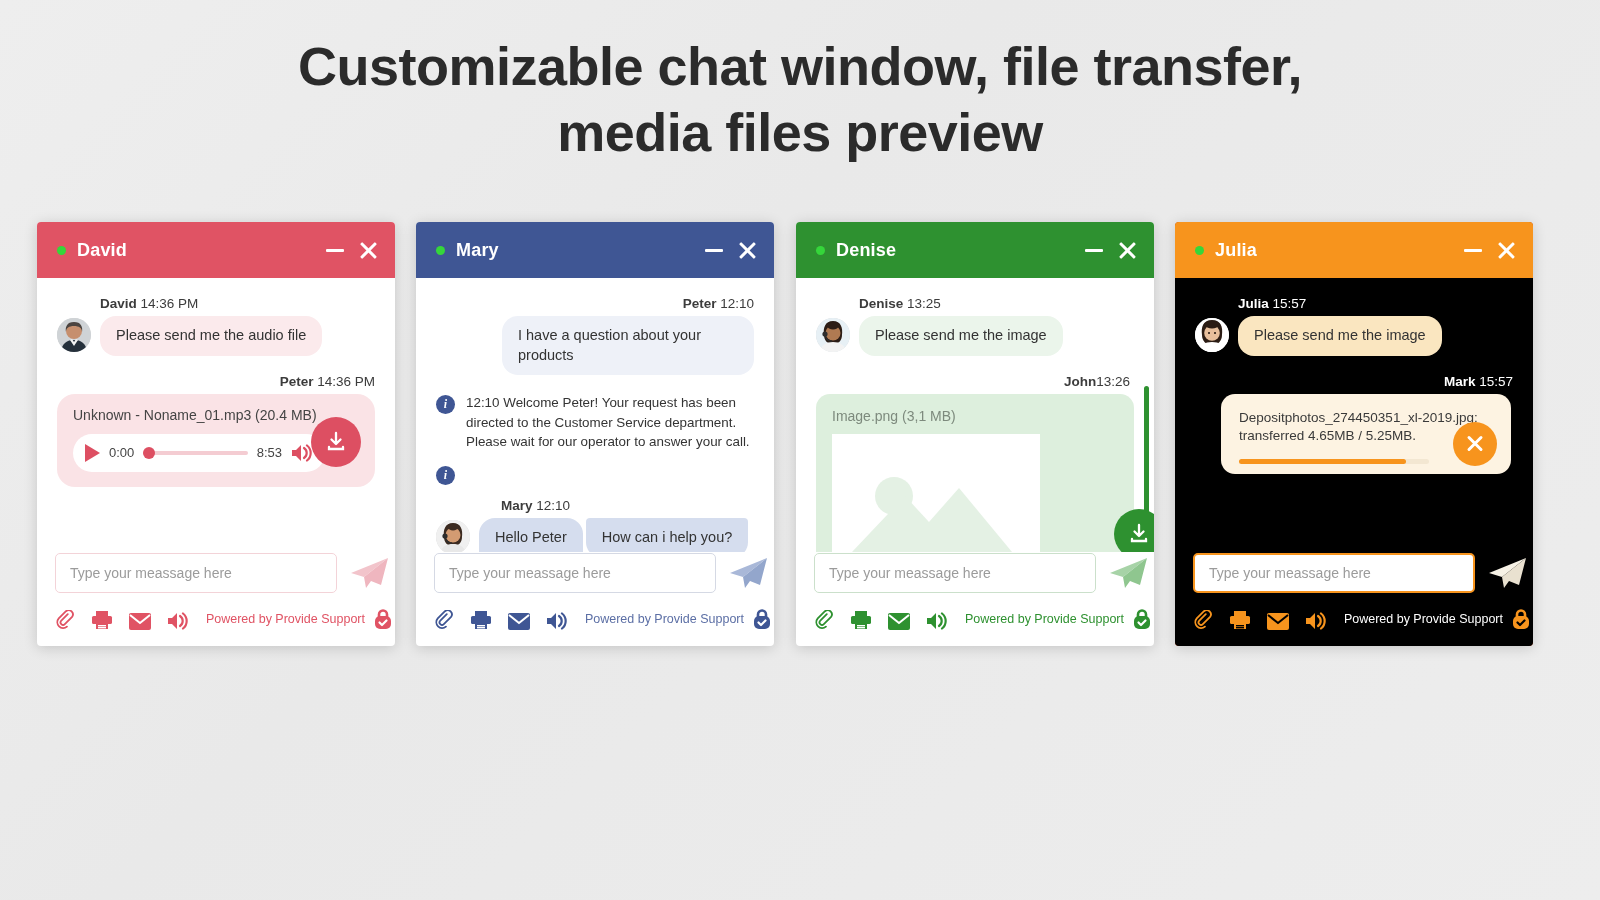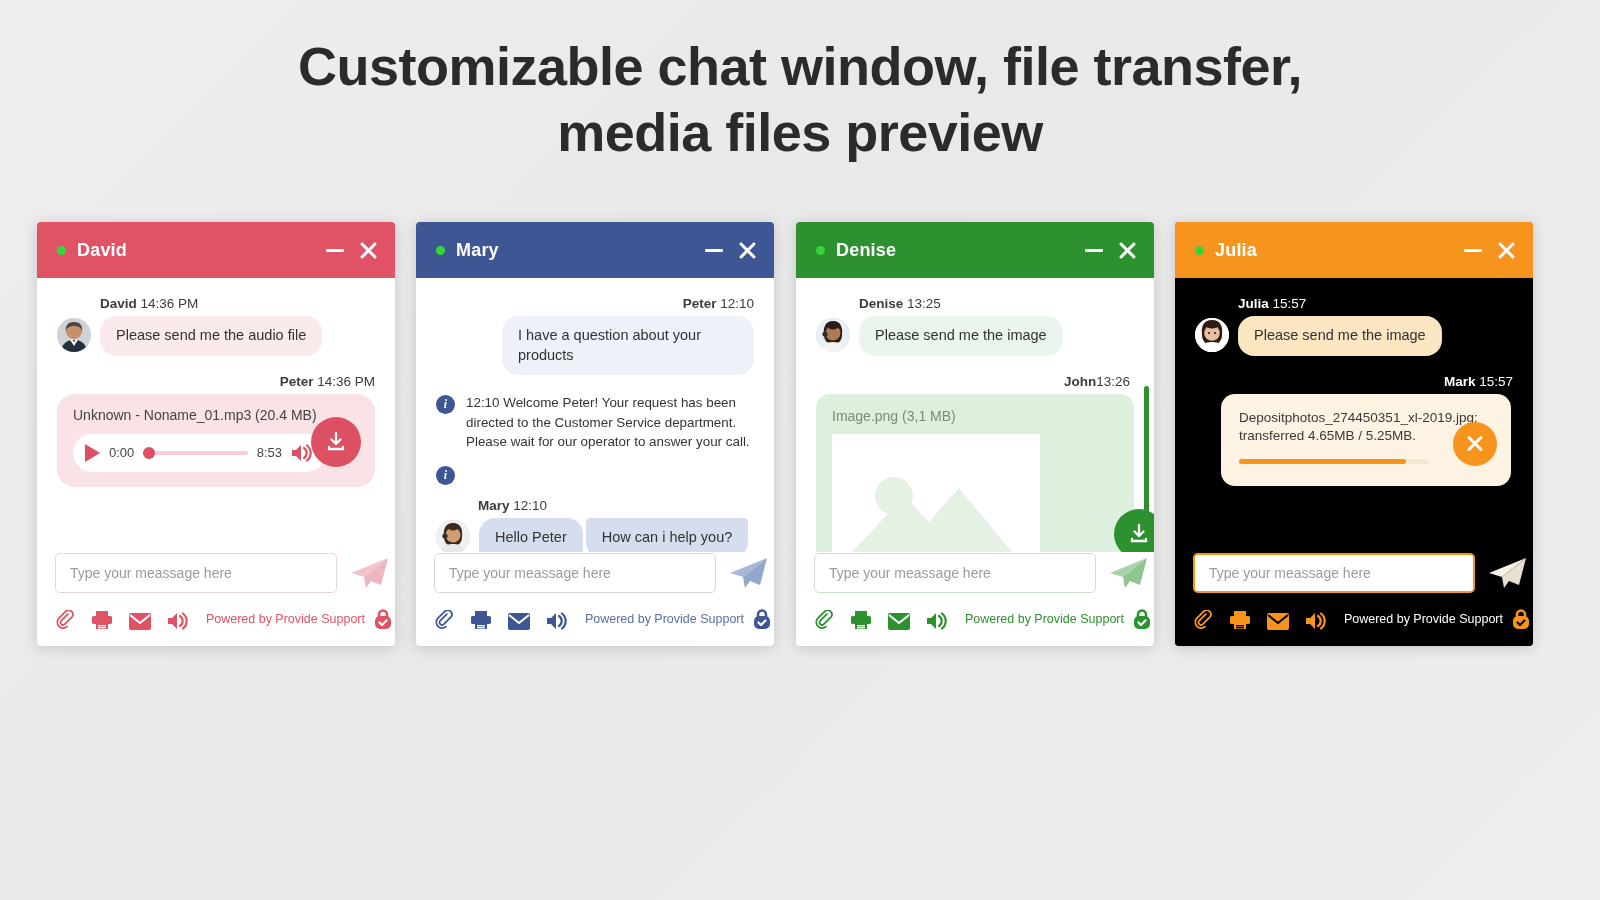--- a/index.html
+++ b/index.html
@@ -137,21 +137,21 @@
   .img-card {
     border-radius: 14px; padding: 14px 16px 16px 16px; position: relative;
   }
   .img-name { font-size: 14px; color: #7d8a7d; margin-bottom: 10px; }
   .img-ph {
     background: #fff; width: 208px; height: 155px; position: relative; overflow: hidden;
   }
 
   
   .xfer-card {
-    border-radius: 14px; padding: 15px 18px 22px 18px;
+    border-radius: 14px; padding: 15px 18px 10px 18px;
     position: relative; width: 290px;
   }
   .xfer-text { font-size: 13.5px; color: #3a3a3a; line-height: 1.4; }
   .xfer-bar-bg {
     margin-top: 13px; height: 5px; border-radius: 3px;
     background: #f3e7d2; width: 190px;
   }
   .xfer-bar-fill { height: 5px; border-radius: 3px; }
   .xfer-cancel {
     position: absolute; width: 44px; height: 44px; border-radius: 50%;
@@ -328,21 +328,21 @@
       <div style="height:18px"></div>
 
       <div class="sys-line">
         <span class="info-icon" style="background:#3F5694">i</span>
         <span class="sys-text">12:10 Welcome Peter! Your request has been directed to the Customer Service department. Please wait for our operator to answer your call.</span>
       </div>
       <div class="sys-line">
         <span class="info-icon" style="background:#3F5694">i</span>
       </div>
 
-      <div class="msg-meta" style="margin-left:42px; margin-top:10px">
+      <div class="msg-meta" style="margin-left:65px; margin-top:10px">
         <span class="who">Mary</span>
         <span>12:10</span>
       </div>
       <div class="row">
         <span class="avatar">
           <svg viewBox="0 0 34 34">
               <rect width="34" height="34" fill="#f0f0f0"></rect>
               <path d="M17 3 C9 3 7 10 8 17 C8 22 11 26 17 26 C23 26 26 22 26 17 C27 10 25 3 17 3Z" fill="#3b2a20"></path>
               <circle cx="17" cy="15" r="7.5" fill="#d39b72"></circle>
               <path d="M11 6 C13 12 21 12 23 6 C21 3 13 3 11 6Z" fill="#3b2a20"></path>

